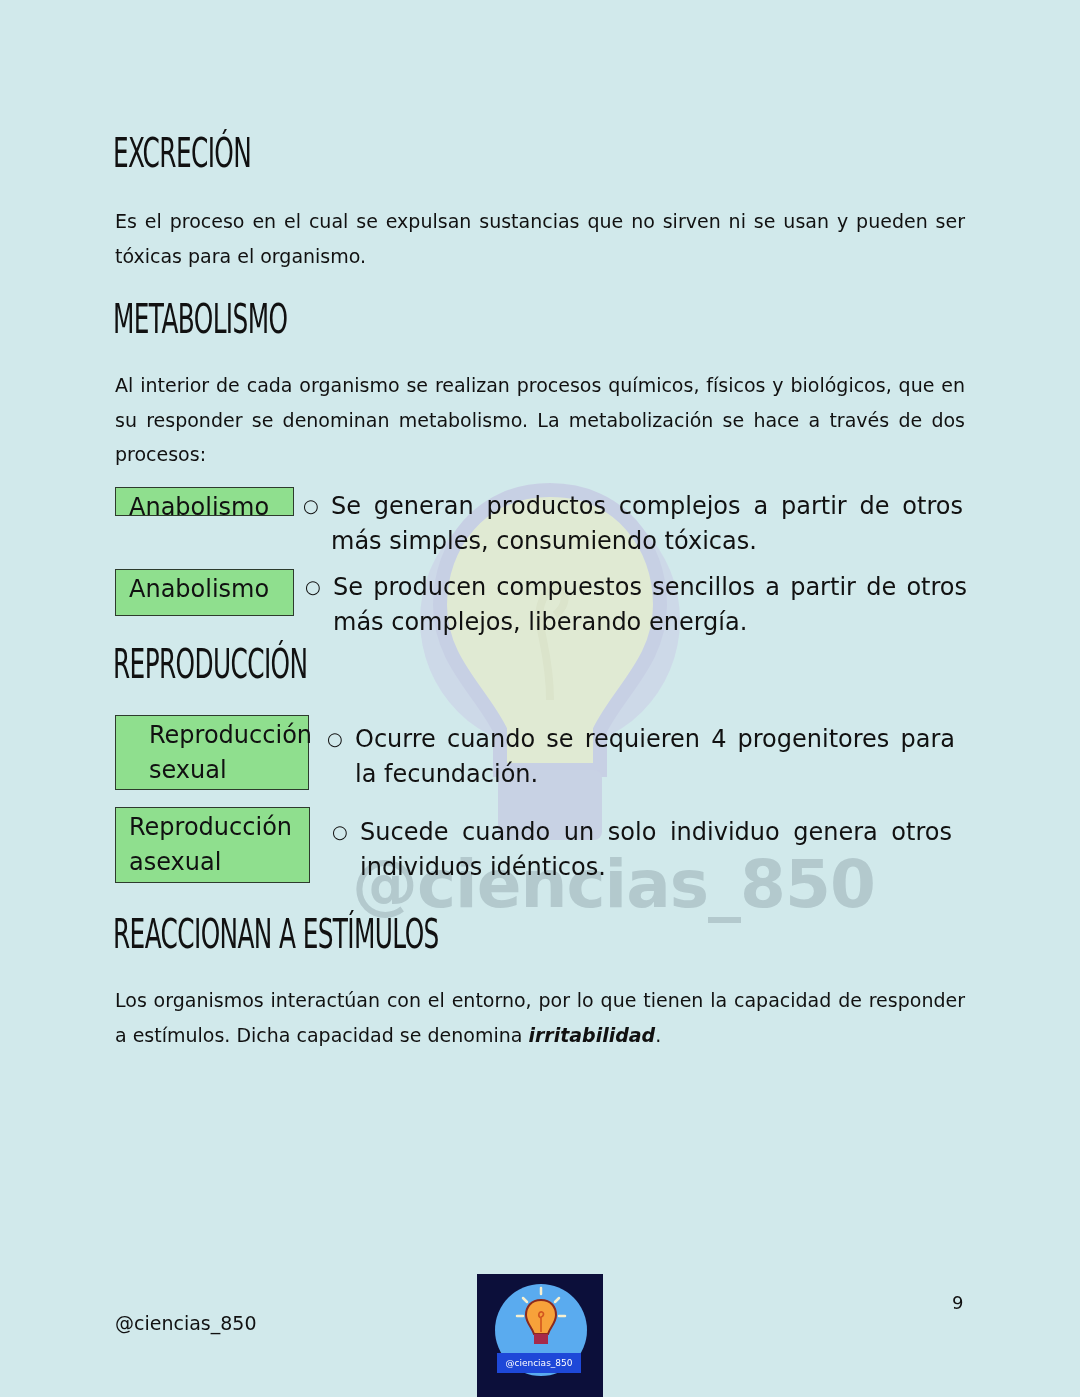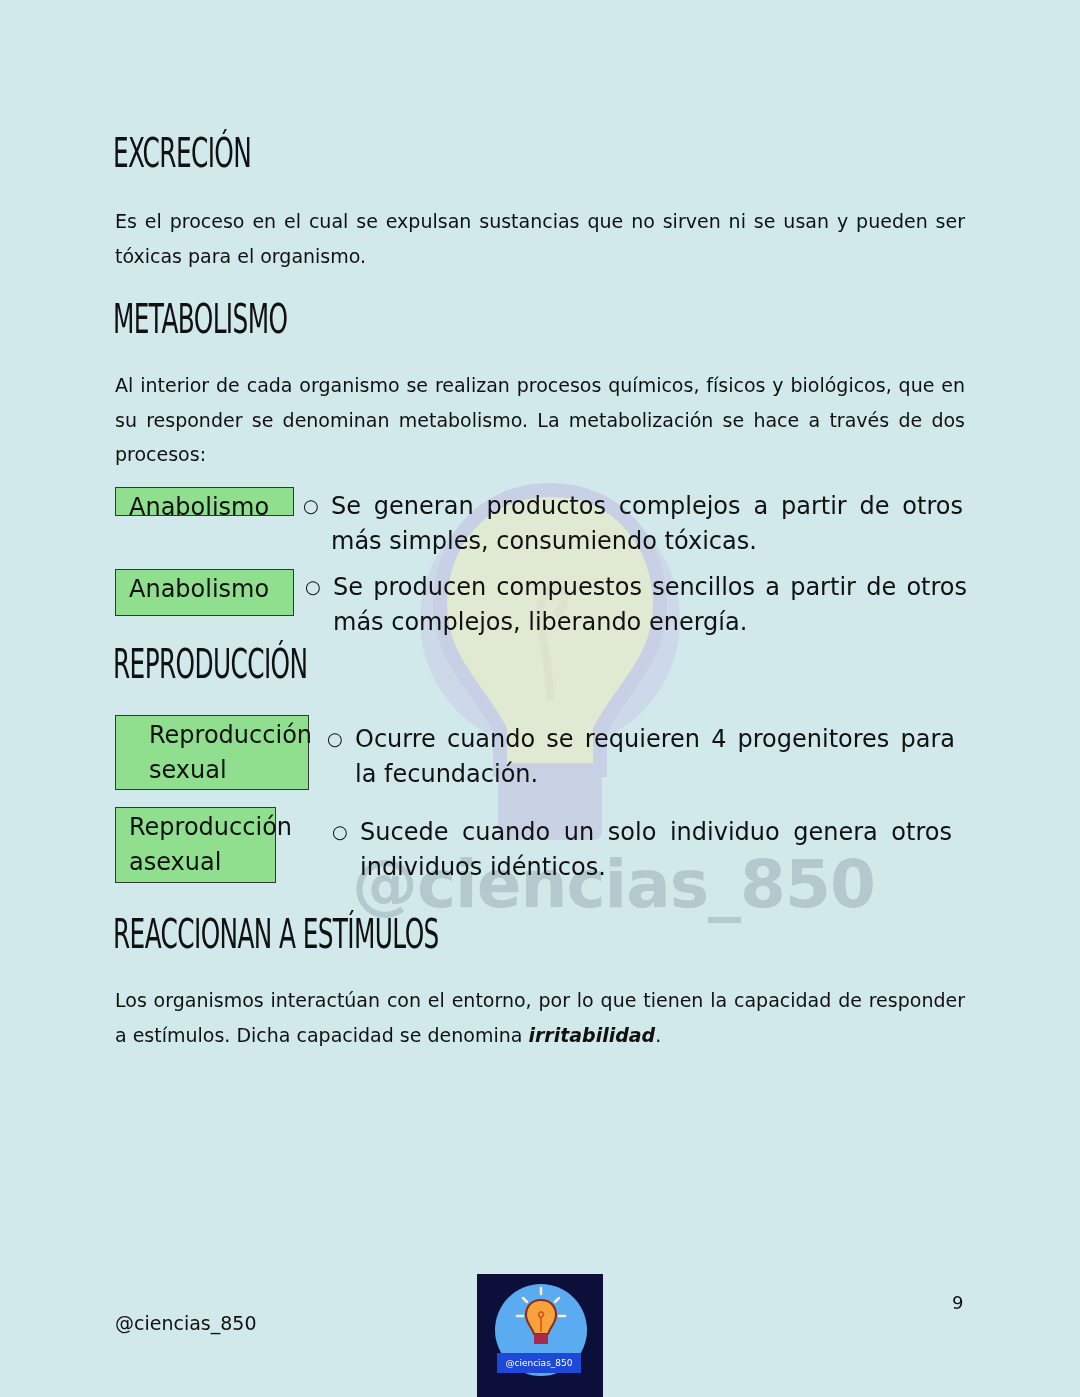--- a/index.html
+++ b/index.html
@@ -96,21 +96,21 @@
 </div>
 
 <h2 class="heading" style="top:644px;">REPRODUCCIÓN</h2>
 
 <div class="label-box" style="left:115px; top:715px; width:194px; height:75px;padding-left:33px;">Reproducción sexual</div>
 <div class="bullet-item" style="left:355px; top:722px; width:600px;">
   <span class="bullet">○</span>
   <span>Ocurre cuando se requieren 4 progenitores para la fecundación.</span>
 </div>
 
-<div class="label-box" style="left:115px; top:807px; width:161px; height:76px;">Reproducción asexual</div>
+<div class="label-box" style="left:115px; top:807px; width:195px; height:76px;">Reproducción asexual</div>
 <div class="bullet-item" style="left:360px; top:815px; width:592px;">
   <span class="bullet">○</span>
   <span>Sucede cuando un solo individuo genera otros individuos idénticos.</span>
 </div>
 
 <h2 class="heading" style="top:914px;">REACCIONAN A ESTÍMULOS</h2>
 <p class="para" style="top:983px;"><span>Los organismos interactúan con el entorno, por lo que tienen la capacidad de responder a estímulos. Dicha capacidad se denomina </span><span class="bold">irritabilidad</span><span>.</span></p>
 
 <div class="footer-handle">@ciencias_850</div>
 

